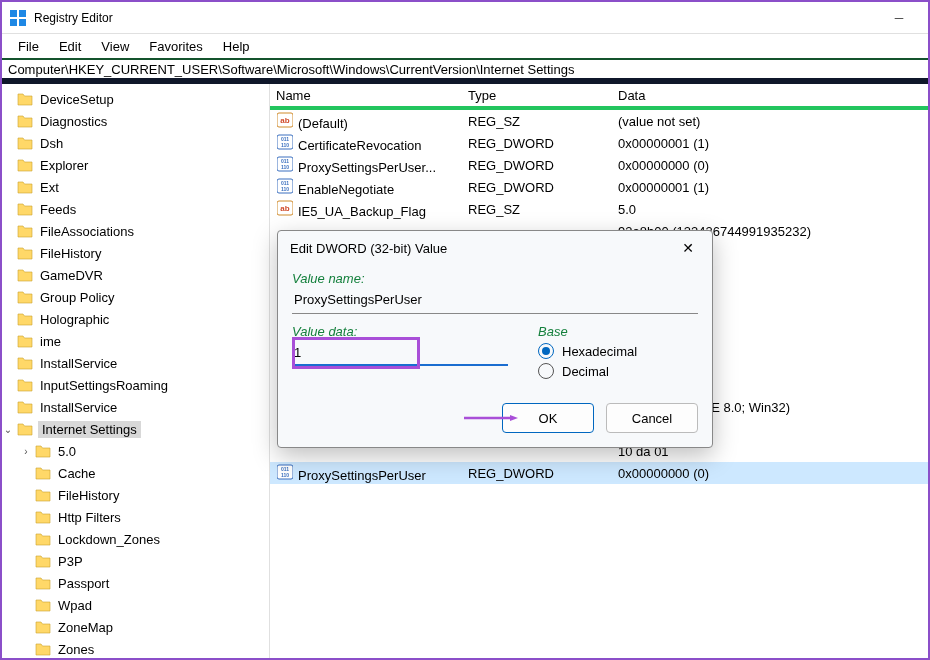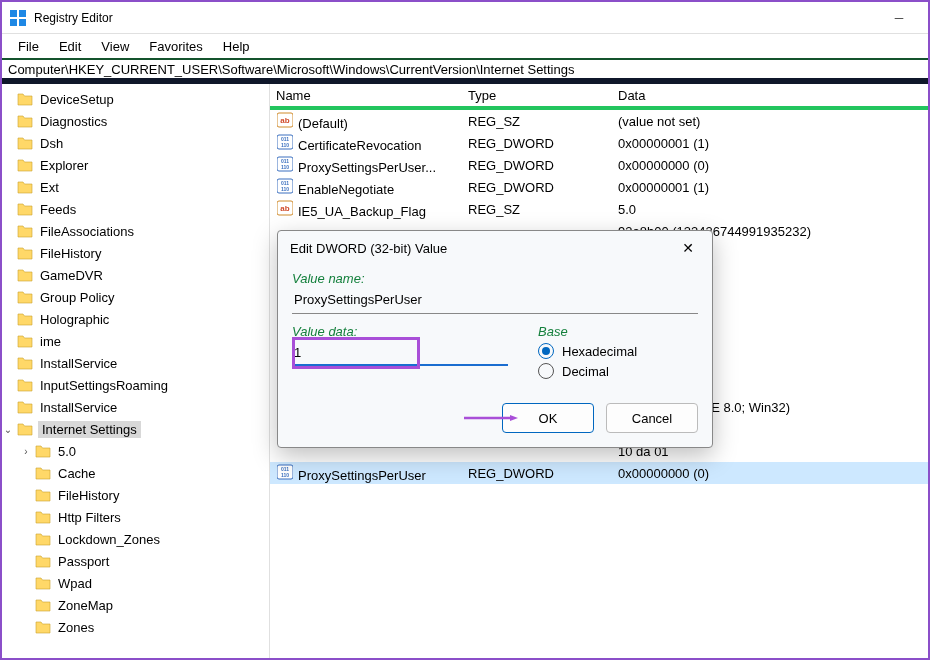--- a/index.html
+++ b/index.html
@@ -309,20 +309,29 @@
         </span>
         <span class="label">Lockdown_Zones</span>
       </div>
       <div class="tree-item indent1">
         <span class="chev"></span>
         <span class="folder">
           <svg width="16" height="16">
             <use href="#folder-ic"></use>
           </svg>
         </span>
+        <span class="label">P3P</span>
+      </div>
+      <div class="tree-item indent1">
+        <span class="chev"></span>
+        <span class="folder">
+          <svg width="16" height="16">
+            <use href="#folder-ic"></use>
+          </svg>
+        </span>
         <span class="label">Passport</span>
       </div>
       <div class="tree-item indent1">
         <span class="chev"></span>
         <span class="folder">
           <svg width="16" height="16">
             <use href="#folder-ic"></use>
           </svg>
         </span>
         <span class="label">Wpad</span>

